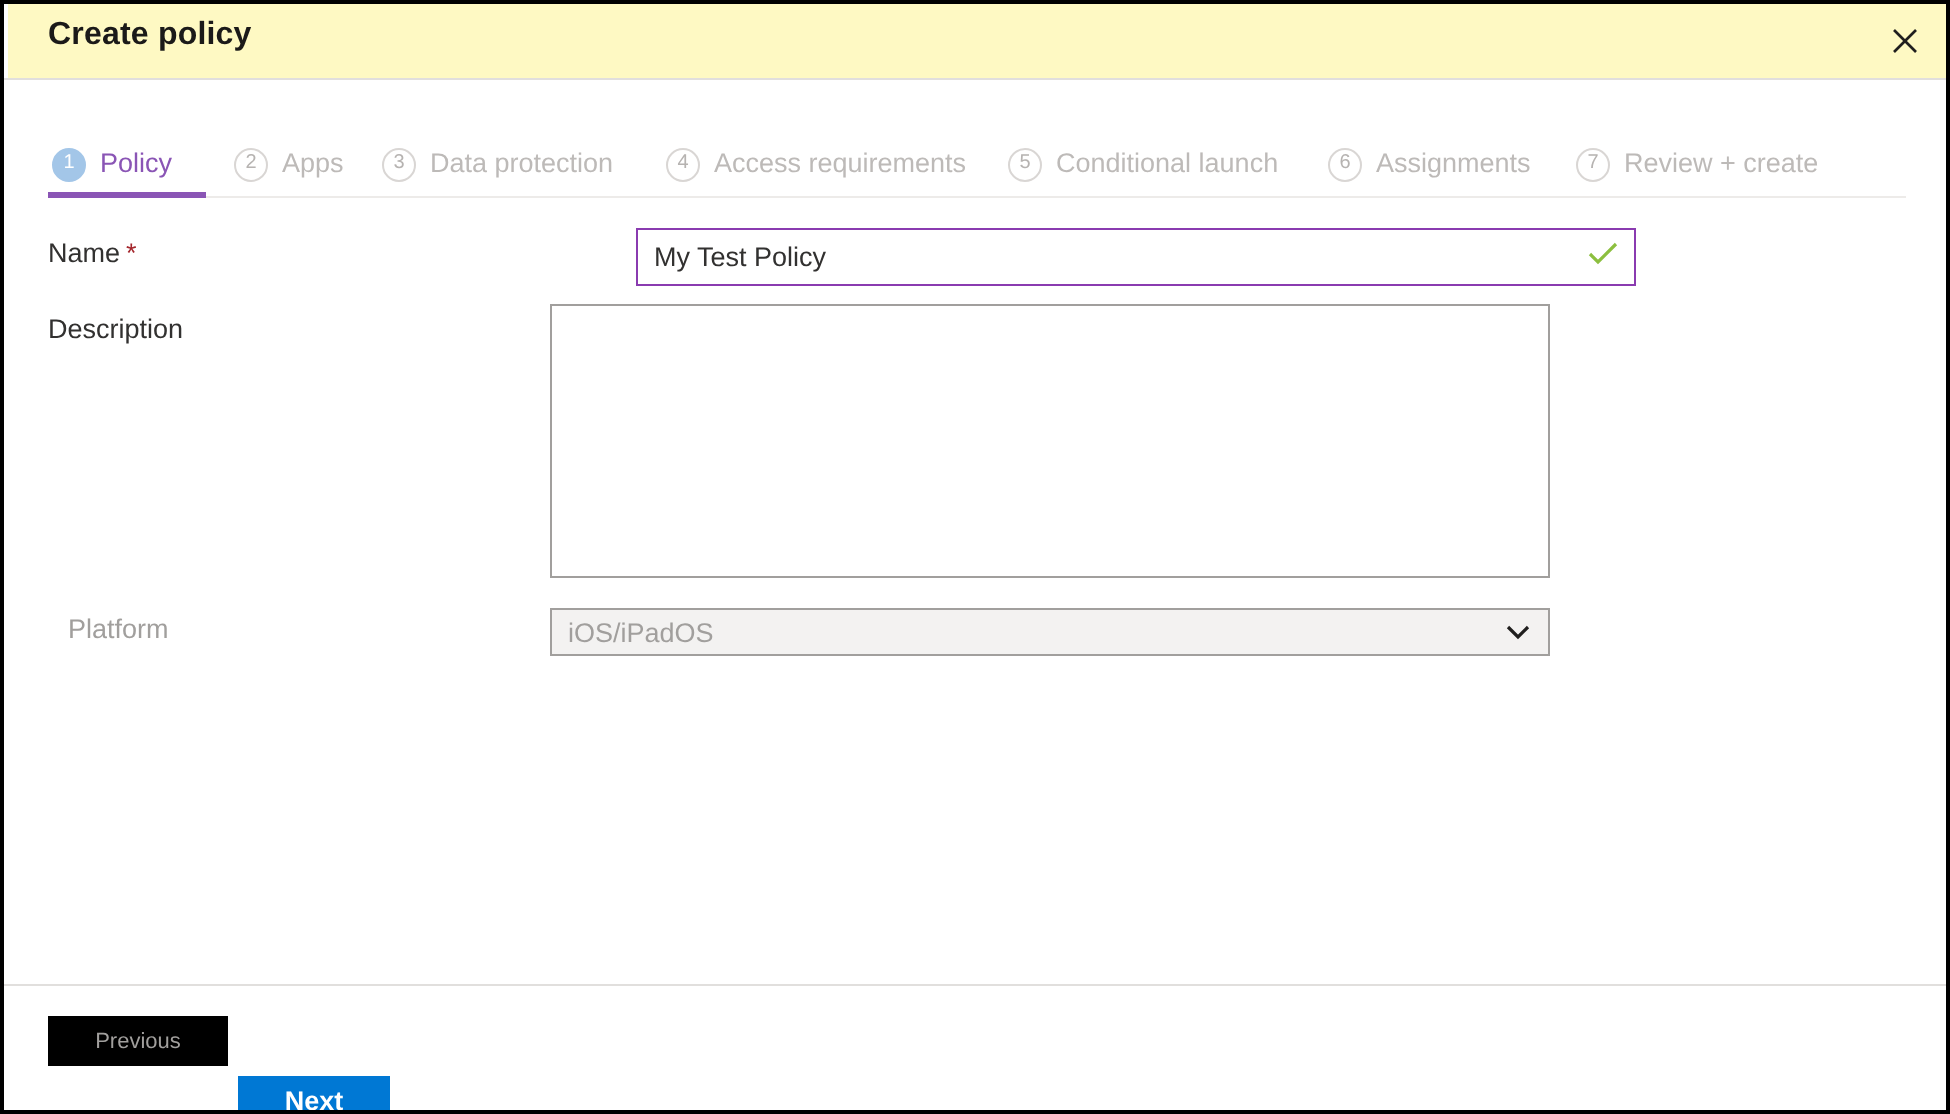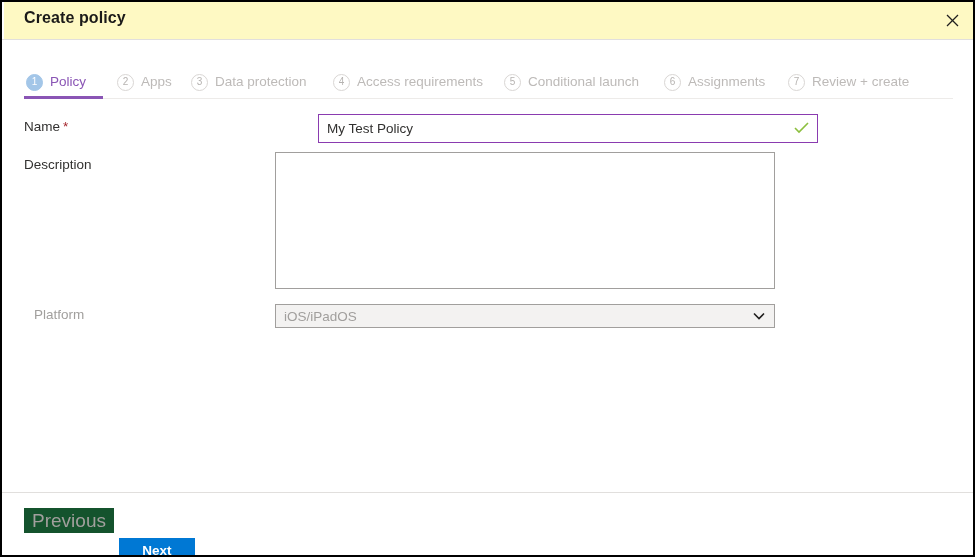--- a/index.html
+++ b/index.html
@@ -239,25 +239,25 @@
     height: 1px;
     background: #e1dfdd;
   }
   #btn-previous {
     position: absolute;
     left: 22px;
     top: 506px;
     width: 90px;
     height: 25px;
     box-sizing: border-box;
-    background: #14532d;
+    background: #000000;
     border: none;
     color: #a19f9d;
     font-family: "Liberation Sans", sans-serif;
-    font-size: 19px;
+    font-size: 11px;
     cursor: default;
     padding: 0;
   }
   #btn-next {
     position: absolute;
     left: 117px;
     top: 506px;
     width: 76px;
     height: 25px;
     box-sizing: border-box;

